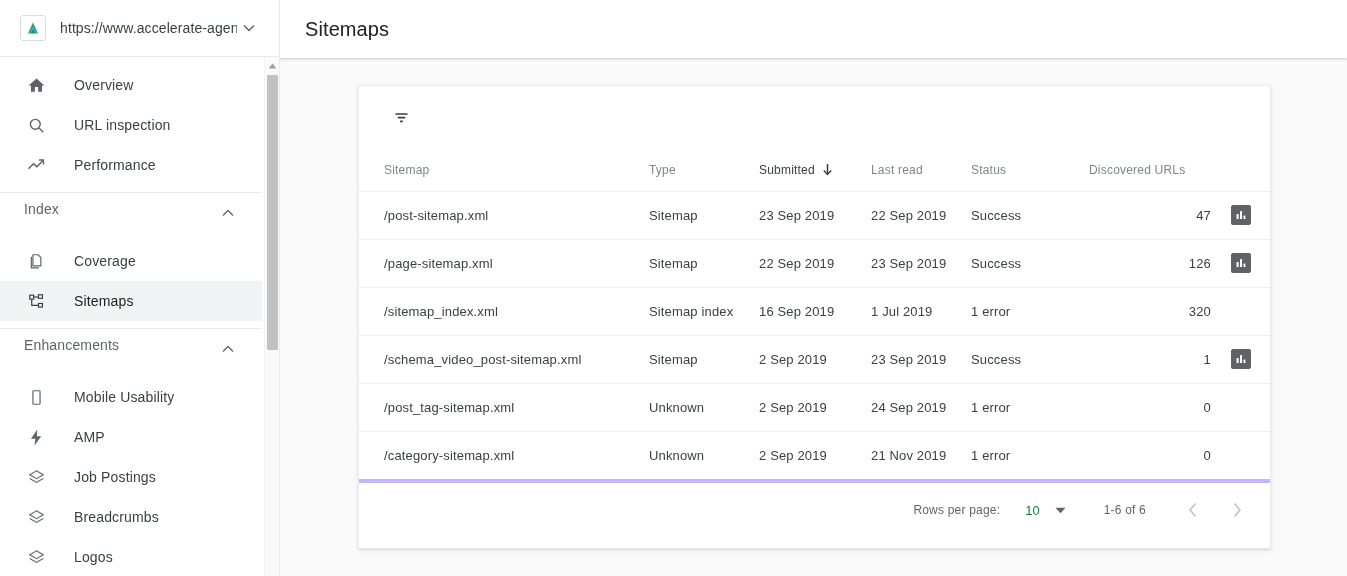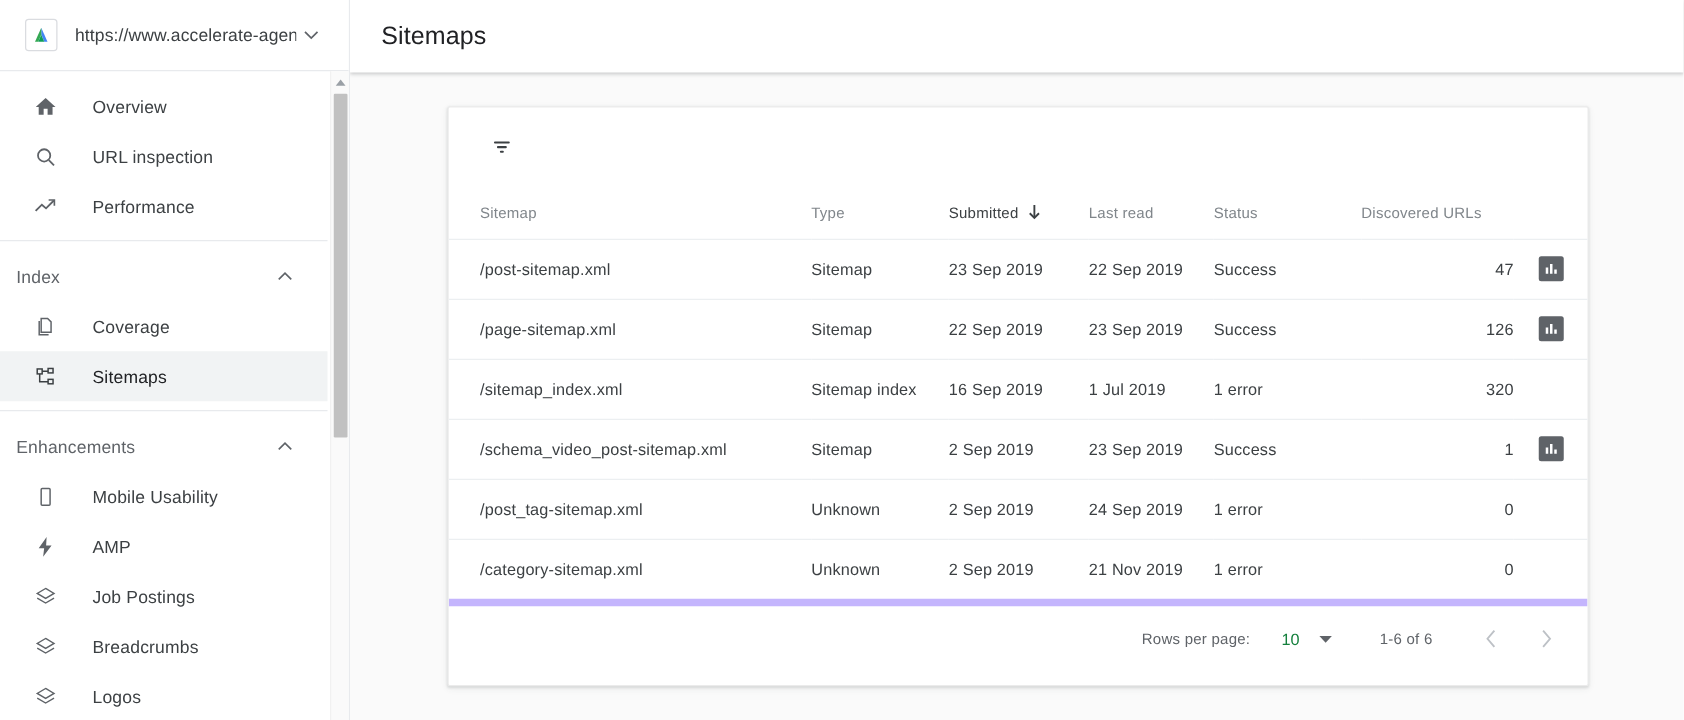--- a/index.html
+++ b/index.html
@@ -83,23 +83,23 @@
     letter-spacing: .15px;
     white-space: nowrap;
   }
   .nav-item.selected .label { color: #202124; }
 
   .nav-divider {
     height: 1px; background: #e8eaed;
     margin: 7px 0 0 0; width: 262px;
   }
   .nav-section {
-    display: flex; align-items: center;
+    display: flex; 
     height: 40px;
-    padding-left: 13px;
+    padding-left: 24px;
     margin-top: 8px;
     cursor: pointer;
   }
   .nav-section .sec-label {
     font-size: 14px; color: #5f6368; letter-spacing: .15px;
     flex: 1 1 auto;
   }
   .nav-section .chev {
     width: 24px; height: 24px; margin-right: 22px;
     display:flex; align-items:center; justify-content:center;
@@ -225,21 +225,21 @@
   .chart-btn {
     width: 20px; height: 20px;
     background: #5f6368;
     border-radius: 2px;
     display: flex; align-items: center; justify-content: center;
     cursor: pointer;
   }
 
   
   .card-foot {
-    border-top: 6px solid #c4b5fd;
+    border-top: 4px solid #c4b5fd;
     height: 58px;
     display: flex; align-items: center; justify-content: flex-end;
     padding-right: 16px;
     font-size: 12px;
     color: #5f6368;
   }
   .rpp-label { letter-spacing: .2px; color:#5f6368; }
   .rpp-select {
     display: flex; align-items: center;
     margin-left: 25px; cursor: pointer;

